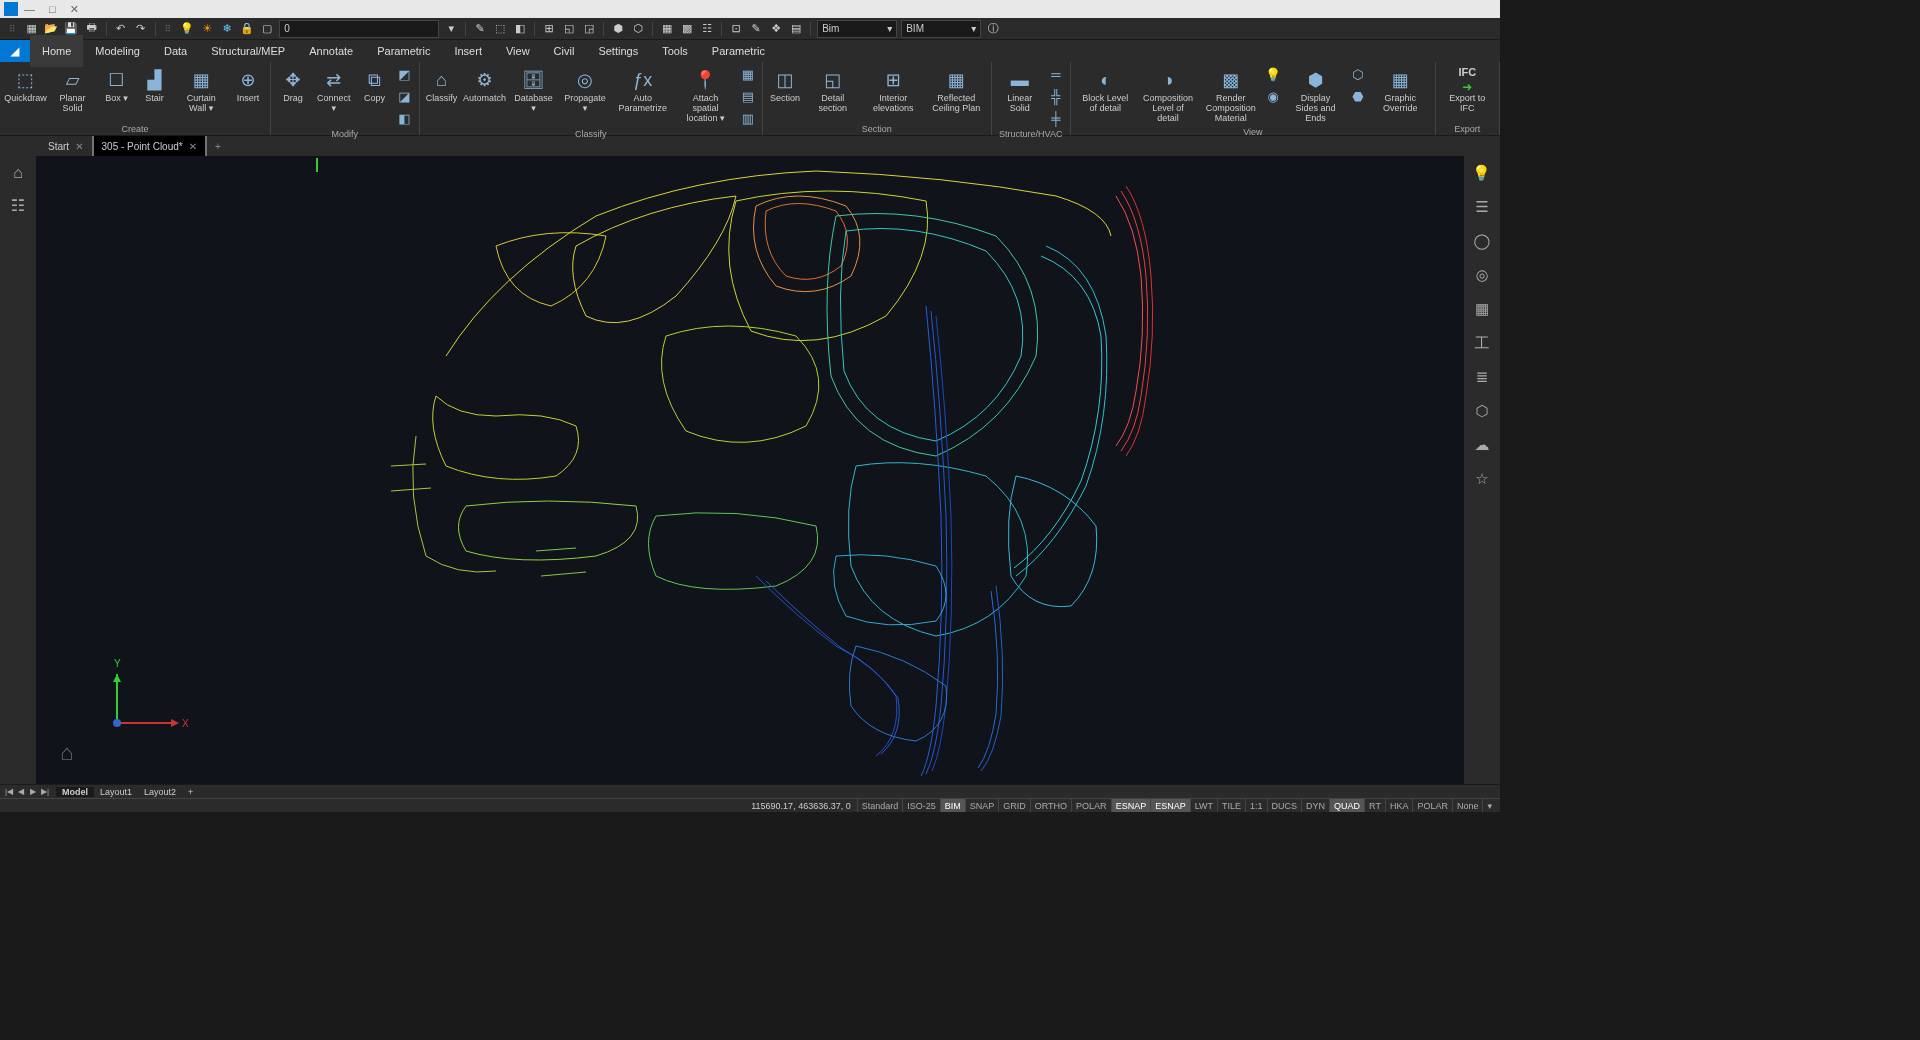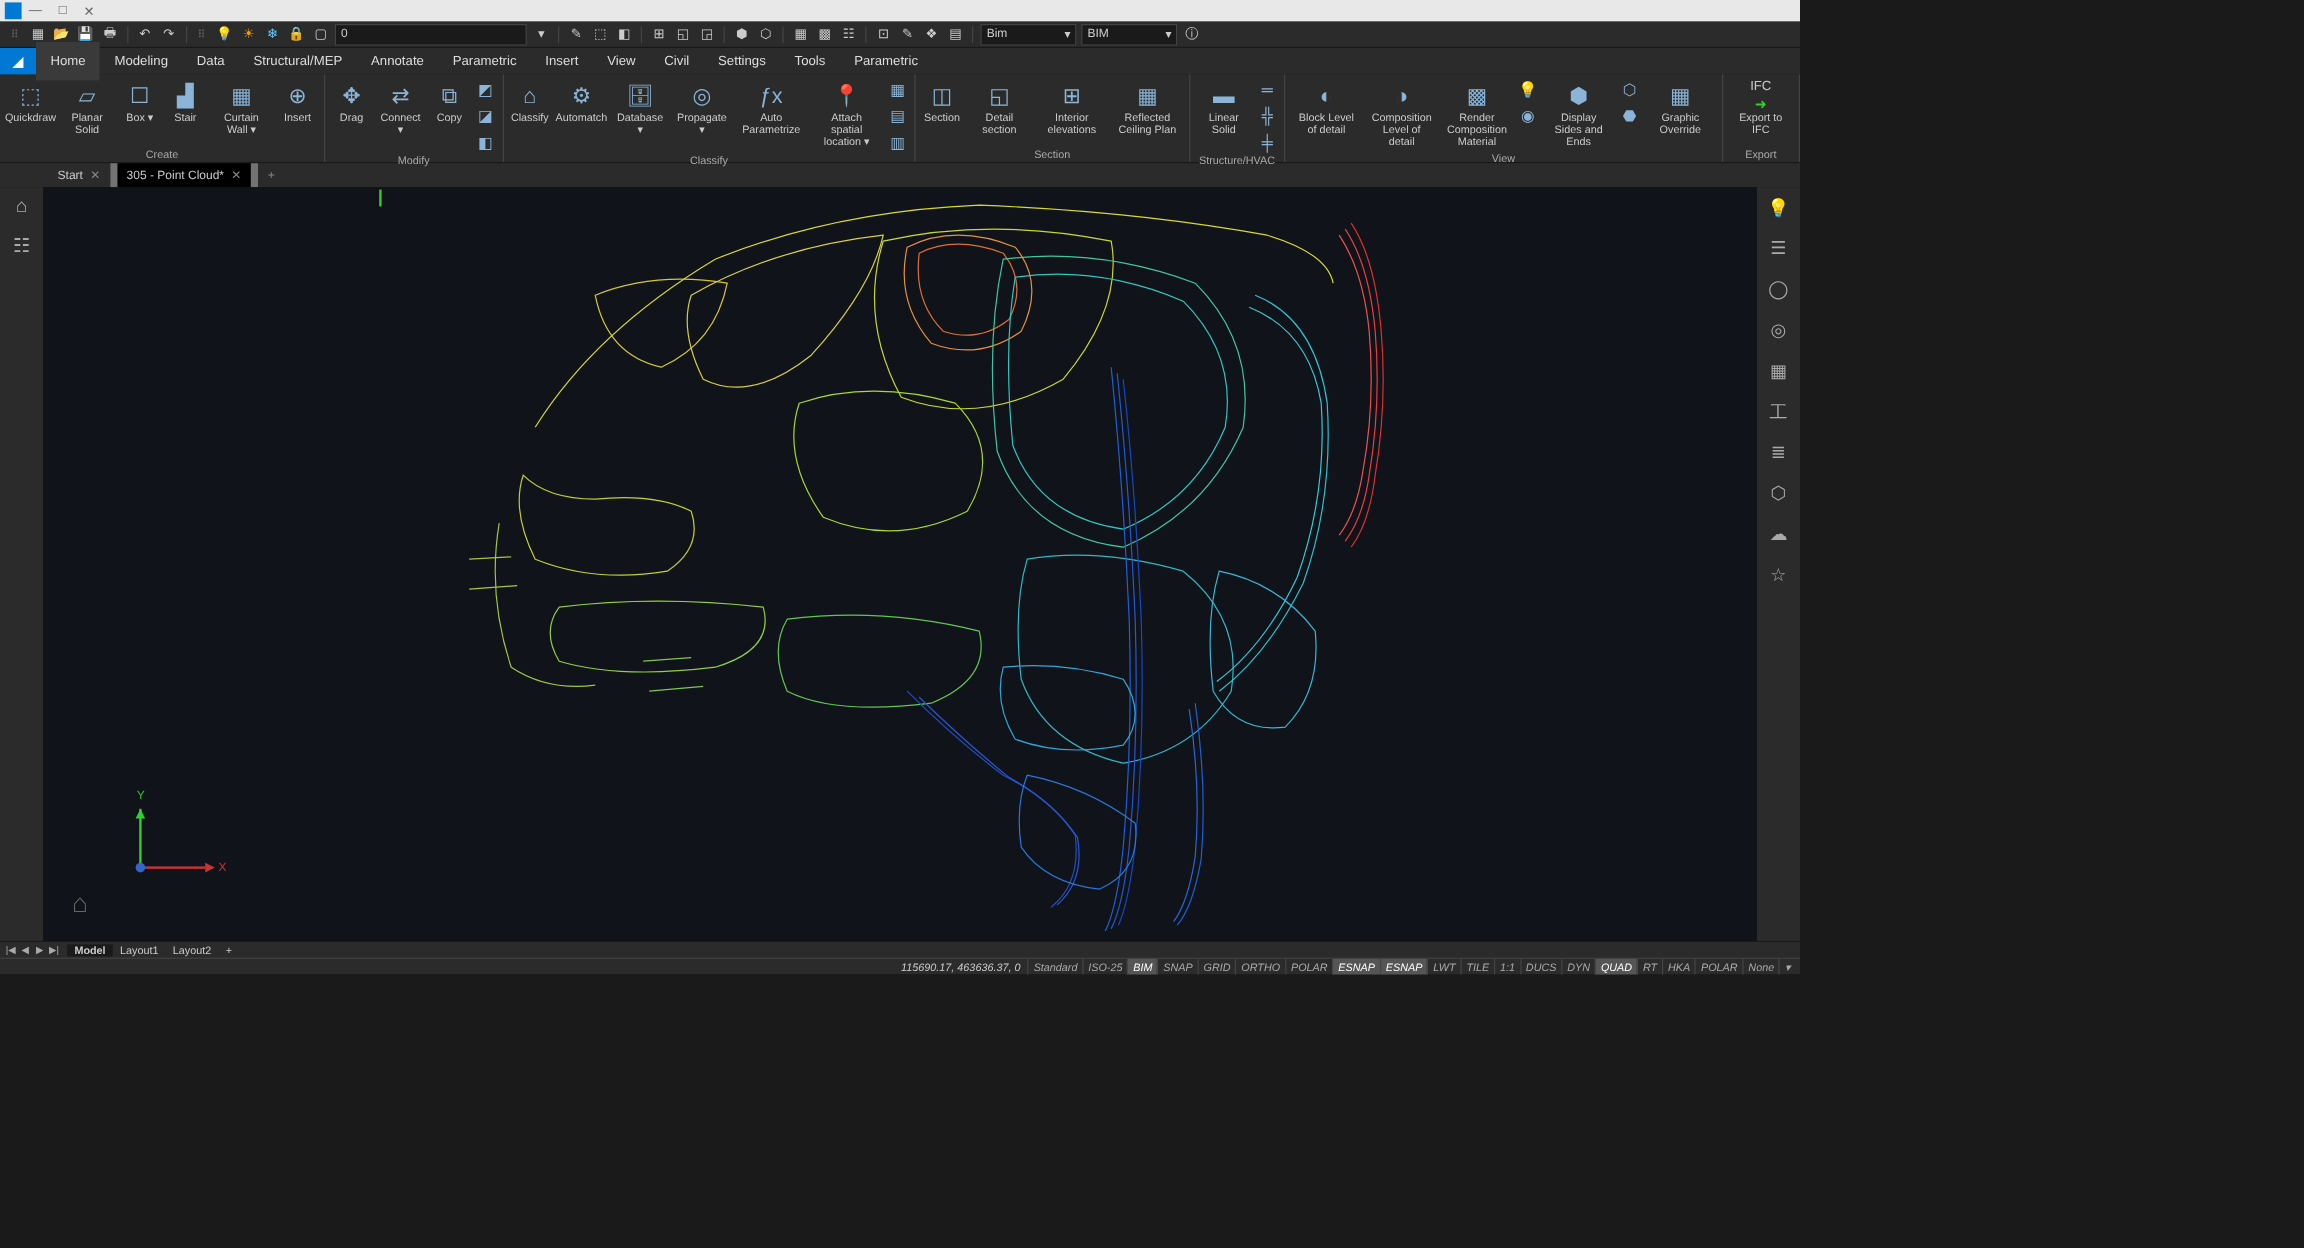--- a/index.html
+++ b/index.html
@@ -29,25 +29,25 @@
 
 .ribbon { height: 74px; background: #2b2b2b; display: flex; border-bottom: 1px solid #1a1a1a; }
 .ribbon-group { display: flex; flex-direction: column; border-right: 1px solid #444; padding: 2px 4px 0 4px; }
 .ribbon-group .buttons { display: flex; flex: 1; align-items: flex-start; gap: 2px; }
 .ribbon-group .group-label { text-align: center; font-size: 9px; color: #aaa; padding: 1px 0; }
 .rbtn { display: flex; flex-direction: column; align-items: center; justify-content: flex-start; padding: 2px 4px; cursor: pointer; min-width: 36px; }
 .rbtn .ricon { width: 28px; height: 28px; display: flex; align-items: center; justify-content: center; font-size: 18px; color: #8ab4d8; }
 .rbtn .rlabel { font-size: 9px; color: #ccc; text-align: center; line-height: 1.1; max-width: 60px; }
 .rbtn-sm { width: 20px; height: 20px; display: flex; align-items: center; justify-content: center; cursor: pointer; color: #8ab4d8; font-size: 13px; }
 .rbtn-stack { display: flex; flex-direction: column; gap: 2px; justify-content: center; }
-.ribbon .ifc { font-weight: normal; color: #ccc; font-size: 11px; padding-top: 2px; }
+.ribbon .ifc { font-weight: bold; color: #ccc; font-size: 11px; padding-top: 2px; }
 
 
 .doc-tabs { height: 20px; background: #2b2b2b; display: flex; align-items: center; padding-left: 40px; font-size: 10px; gap: 0; }
-.doc-tabs .tab { padding: 0 8px; height: 20px; display: flex; align-items: center; gap: 6px; border-right: 6px solid #737373; cursor: pointer; justify-content: flex-end; }
+.doc-tabs .tab { padding: 0 8px; height: 20px; display: flex; align-items: center; gap: 6px; border-right: 2px solid #737373; cursor: pointer; justify-content: flex-end; }
 .doc-tabs .tab.active { background: #000000; }
 .doc-tabs .tab .close { color: #888; }
 .doc-tabs .add { padding: 0 8px; color: #888; cursor: pointer; }
 
 
 .main { display: flex; height: calc(812px - 18px - 22px - 22px - 74px - 20px - 14px - 14px); }
 .left-bar { width: 36px; background: #2b2b2b; display: flex; flex-direction: column; align-items: center; padding-top: 6px; gap: 10px; }
 .left-bar .lico { width: 22px; height: 22px; color: #aaa; display: flex; align-items: center; justify-content: center; font-size: 16px; cursor: pointer; }
 .right-bar { width: 36px; background: #2b2b2b; display: flex; flex-direction: column; align-items: center; padding-top: 6px; gap: 12px; }
 .right-bar .rico { width: 22px; height: 22px; color: #aaa; display: flex; align-items: center; justify-content: center; font-size: 15px; cursor: pointer; }
@@ -70,21 +70,21 @@
 .top-marker .tick { width: 2px; height: 14px; background: #3c3; display: inline-block; }
 
 
 .layout-tabs { height: 14px; background: #2b2b2b; display: flex; align-items: center; font-size: 9px; padding-left: 4px; gap: 0; border-top: 1px solid #1a1a1a; }
 .layout-tabs .nav { display: flex; gap: 2px; margin-right: 6px; }
 .layout-tabs .nav span { width: 10px; text-align: center; color: #aaa; cursor: pointer; font-size: 8px; }
 .layout-tabs .ltab { padding: 0 6px; color: #ccc; cursor: pointer; }
 .layout-tabs .ltab.active { background: #1a1a1a; font-weight: bold; }
 
 
-.statusbar { height: 14px; background: #2b2b2b; display: flex; align-items: center; font-size: 9px; justify-content: flex-end; padding: 0 4px; gap: 0; border-top: 1px solid #444; font-style: italic; }
+.statusbar { height: 14px; background: #2b2b2b; display: flex; align-items: center; font-size: 9px; justify-content: flex-end; padding: 0 4px; gap: 0; border-top: 1px solid #444; }
 .statusbar .coords { margin-right: 6px; color: #ccc; }
 .statusbar .sbtn { padding: 0 4px; border-left: 1px solid #444; color: #aaa; cursor: pointer; height: 14px; display: flex; align-items: center; }
 .statusbar .sbtn.on { background: #555; color: #fff; }
 
 
 .contours { position: absolute; left: 260px; top: 0; width: 920px; height: 620px; }
 .contours svg { width: 100%; height: 100%; }
 .contours path { fill: none; stroke-width: 1; }
 
 .dots-handle { color: #666; font-size: 9px; letter-spacing: 1px; cursor: pointer; padding: 0 3px;}

